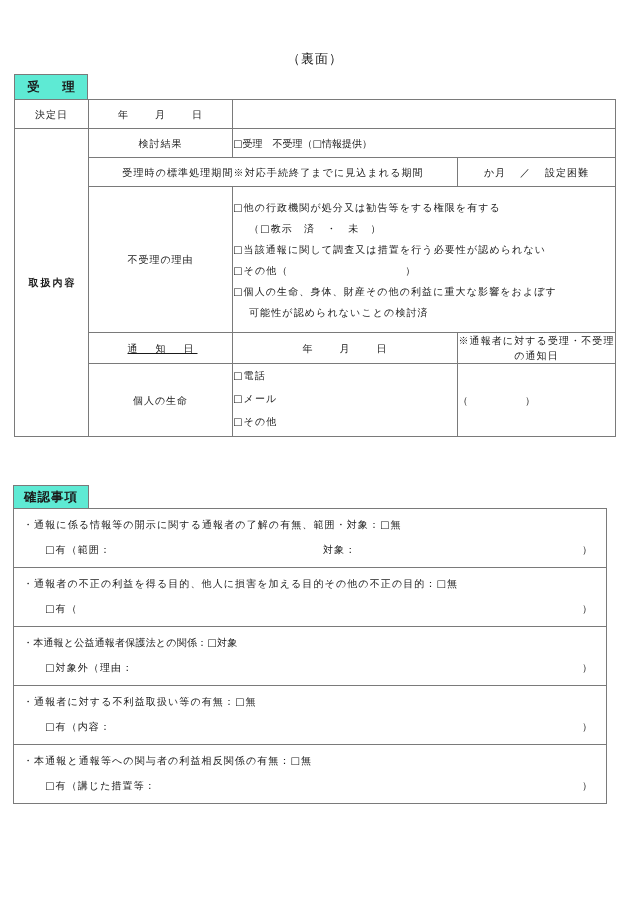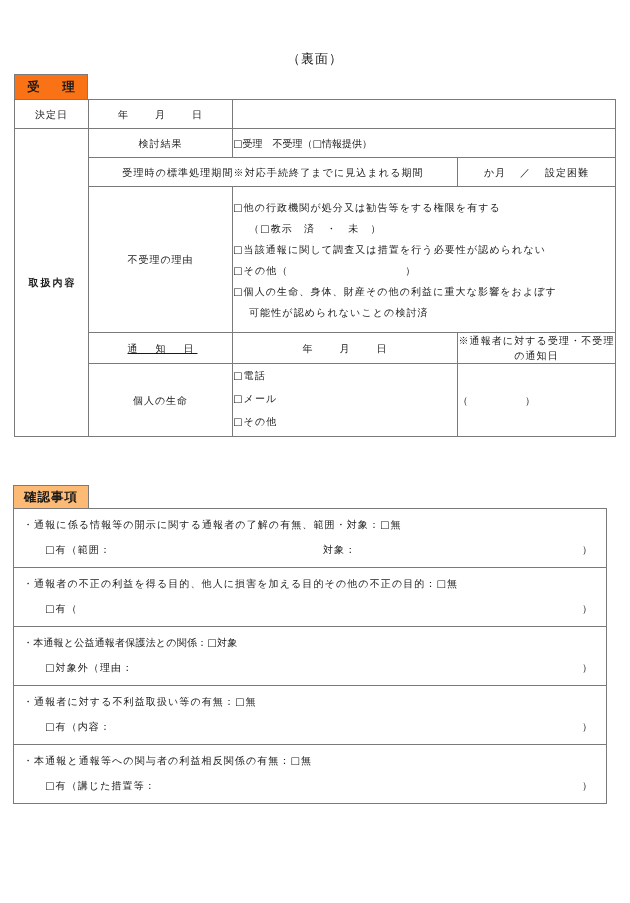--- a/index.html
+++ b/index.html
@@ -52,21 +52,21 @@
     height: 26px;
     border: 1px solid #7a7a7a;
     box-sizing: border-box;
     display: flex;
     align-items: center;
     justify-content: center;
     font-size: 12.5px;
     font-weight: 600;
     letter-spacing: 5px;
     text-indent: 5px;
-    background: #f97316;
+    background: #5eead4;
     z-index: 3;
   }
 
   
   #main-table {
     left: 14px;
     top: 99px;
     width: 601px;
   }
   .lbl-center {
@@ -145,21 +145,21 @@
     width: 76px;
     height: 24px;
     border: 1px solid #7a7a7a;
     box-sizing: border-box;
     display: flex;
     align-items: center;
     justify-content: center;
     font-size: 12.5px;
     font-weight: 600;
     letter-spacing: 1px;
-    background: #fdba74;
+    background: #5eead4;
     z-index: 3;
   }
 
   
   #confirm-table {
     left: 13px;
     top: 508px;
     width: 594px;
   }
   #confirm-table td { padding: 8px 9px 9px 9px; }

